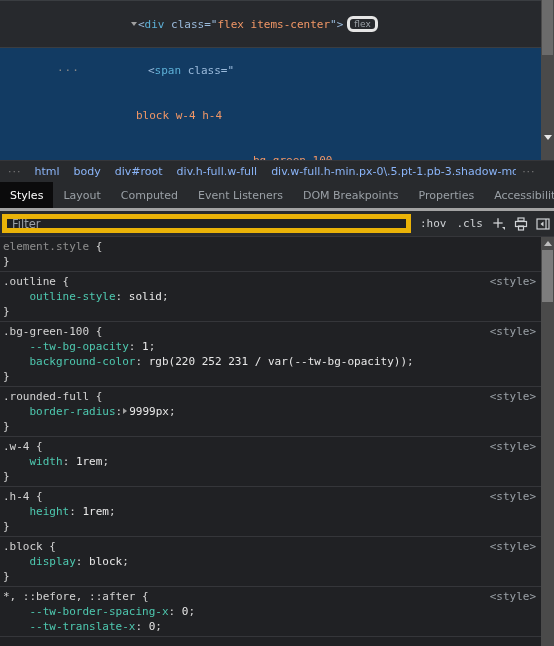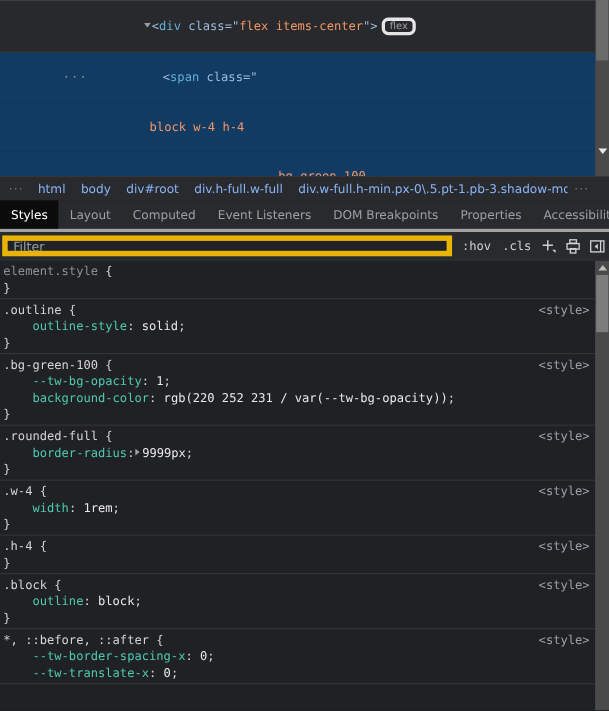--- a/index.html
+++ b/index.html
@@ -442,27 +442,28 @@
       <div class="rule">
         <span class="stylelink">&lt;style&gt;</span>
         <div class="rule-line"><span class="sel">.w-4</span><span class="brace"> {</span></div>
         <div class="rule-line">    <span class="prop">width</span><span class="brace">: </span><span class="val">1rem</span><span class="brace">;</span></div>
         <div class="rule-line"><span class="brace">}</span></div>
       </div>
 
       <div class="rule">
         <span class="stylelink">&lt;style&gt;</span>
         <div class="rule-line"><span class="sel">.h-4</span><span class="brace"> {</span></div>
+        <div class="rule-line">    <span class="prop">height</span><span class="brace">: </span><span class="val">1rem</span><span class="brace">;</span></div>
         <div class="rule-line"><span class="brace">}</span></div>
       </div>
 
       <div class="rule">
         <span class="stylelink">&lt;style&gt;</span>
         <div class="rule-line"><span class="sel">.block</span><span class="brace"> {</span></div>
-        <div class="rule-line">    <span class="prop">outline</span><span class="brace">: </span><span class="val">block</span><span class="brace">;</span></div>
+        <div class="rule-line">    <span class="prop">display</span><span class="brace">: </span><span class="val">block</span><span class="brace">;</span></div>
         <div class="rule-line"><span class="brace">}</span></div>
       </div>
 
       <div class="rule">
         <span class="stylelink">&lt;style&gt;</span>
         <div class="rule-line"><span class="sel">*, ::before, ::after</span><span class="brace"> {</span></div>
         <div class="rule-line">    <span class="prop-var">--tw-border-spacing-x</span><span class="brace">: </span><span class="val">0</span><span class="brace">;</span></div>
         <div class="rule-line">    <span class="prop-var">--tw-translate-x</span><span class="brace">: </span><span class="val">0</span><span class="brace">;</span></div>
       </div>
 

